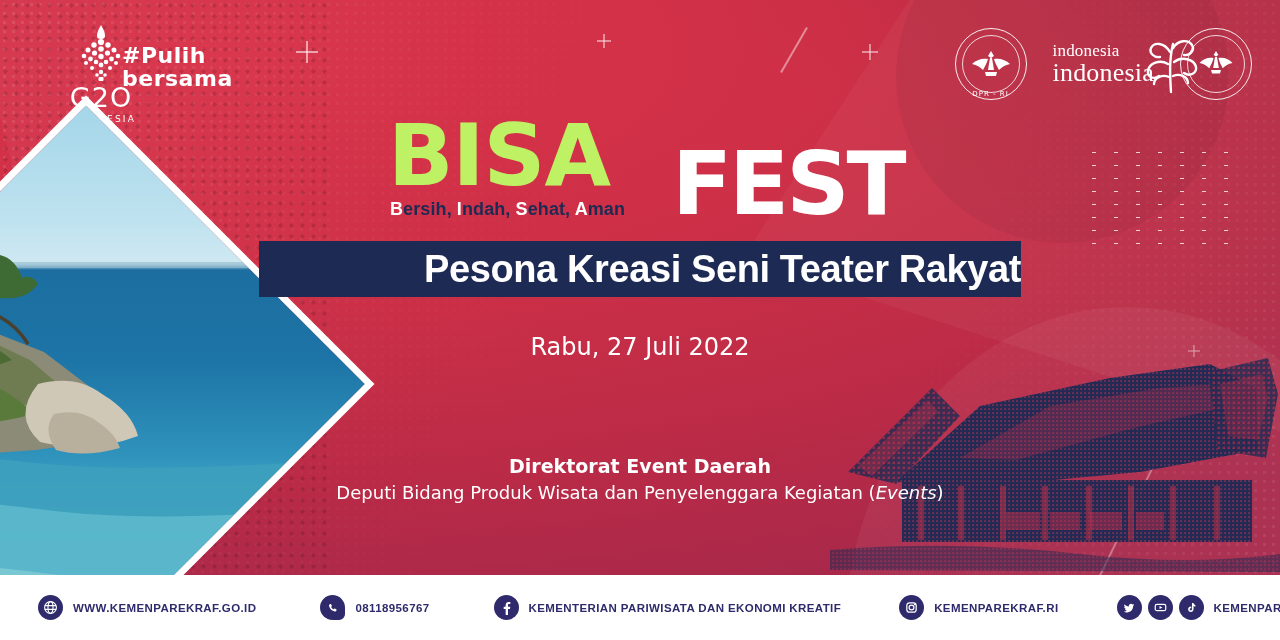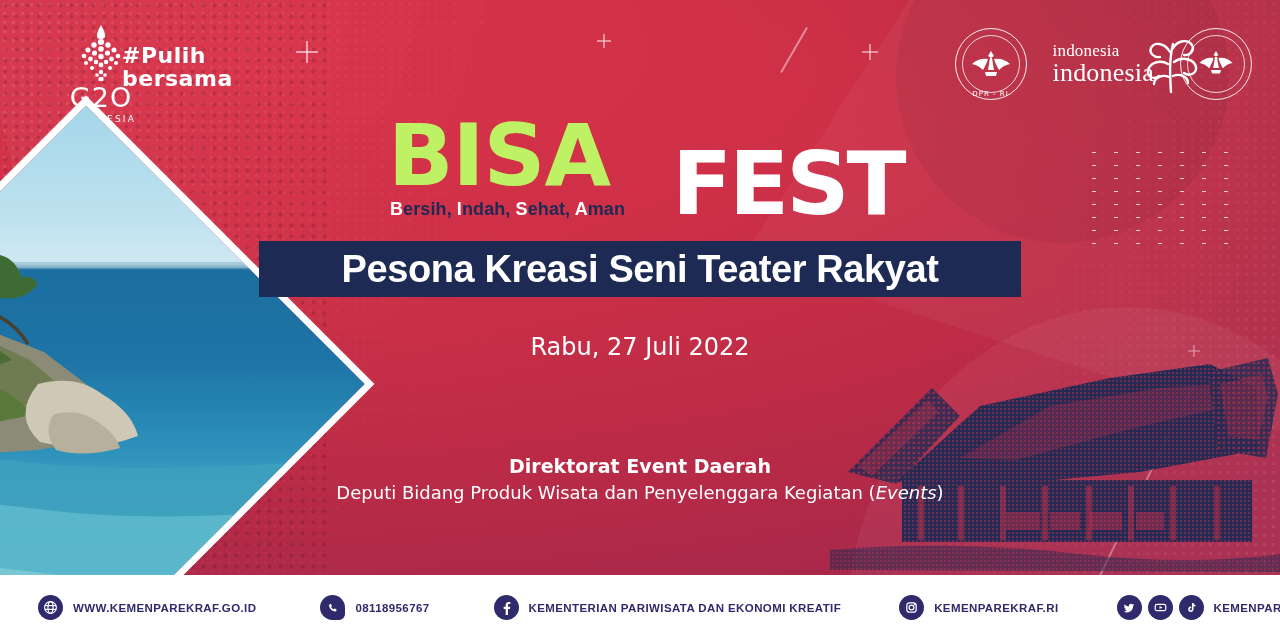--- a/index.html
+++ b/index.html
@@ -130,21 +130,21 @@
   }
   .tagline{
     position:absolute; left:390px; top:199px;
     font-size:18px; font-weight:700; color:#1d2a54;
     font-family:"Liberation Sans", sans-serif; letter-spacing:.1px;
   }
   .tagline .hl{ color:#ffffff; }
 
   .headline-bar{
     position:absolute; left:259px; top:241px; width:762px; height:56px;
-    background:#1d2a54; display:flex; align-items:center; justify-content:center;
+    background:#1d2a54; display:flex; align-items:center; justify-content:flex-end;
   }
   .headline-bar span{
     color:#fff; font-size:38px; font-weight:700; letter-spacing:-.4px;
     font-family:"Liberation Sans", sans-serif;
   }
 
   .venue{
     position:absolute; left:0; right:0; top:330px; text-align:center;
     color:#fff; font-size:24px; line-height:1.45;
     font-family:"DejaVu Sans", sans-serif;

